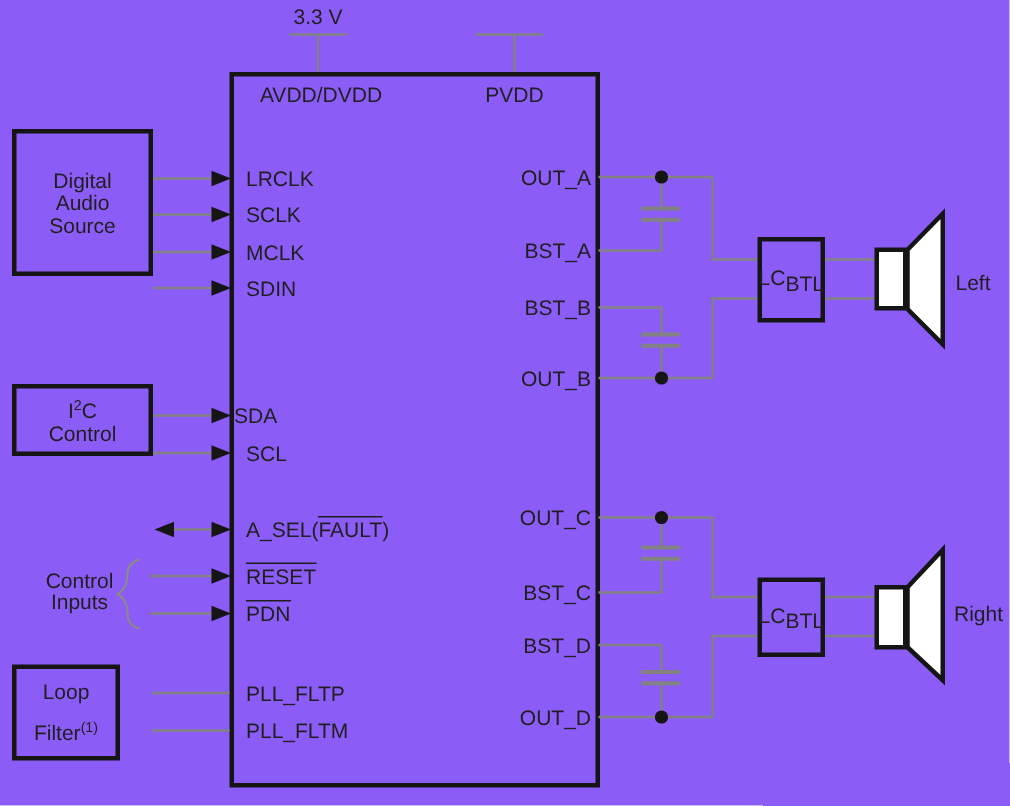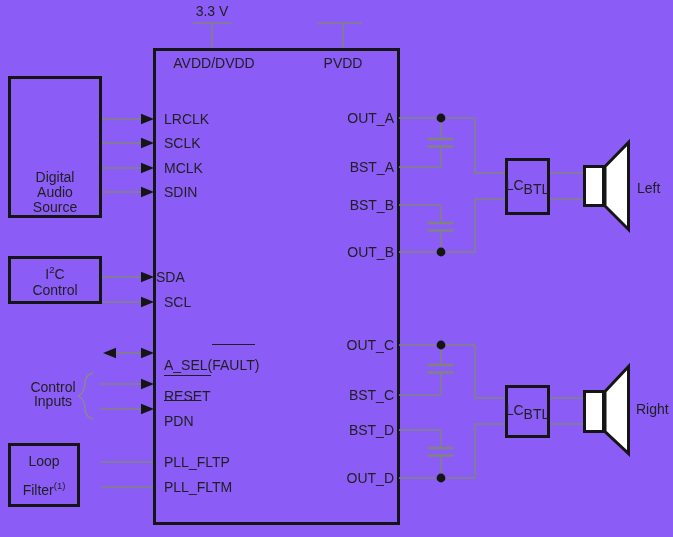--- a/index.html
+++ b/index.html
@@ -2,21 +2,21 @@
 <html><head>
 <meta charset="utf-8">
 <style>
   html,body{margin:0;padding:0;background:#fff;}
   .stage{position:relative;width:673px;height:537px;background:#8b5cf6;overflow:hidden;
          font-family:"Liberation Sans",sans-serif;}
   svg.layer{position:absolute;left:0;top:0;z-index:1;}
   .lbl{position:absolute;z-index:2;font-size:14px;line-height:18px;color:#1f1f1f;white-space:nowrap;}
   .ctr{text-align:center;}
   .pinR{right:279px;text-align:left;}
-  .ovl{display:inline-block;line-height:14px;border-top:1.5px solid #1f1f1f;padding-top:13px;}
+  .ovl{display:inline-block;line-height:14px;border-top:1.5px solid #1f1f1f;padding-top:1px;}
   .box{position:absolute;z-index:2;box-sizing:border-box;border:3px solid #151515;
        display:flex;flex-direction:column;align-items:center;justify-content:center;
        text-align:center;color:#1f1f1f;font-size:14px;line-height:16px;background:transparent;}
   .chip{position:absolute;z-index:0;box-sizing:border-box;border:3px solid #151515;}
   .das-line{line-height:15px;}
   .loop-box{gap:9px;}
   sup{font-size:9.5px;}
   sub{font-size:14px;}
 </style>
 </head>
@@ -125,21 +125,21 @@
 
   <div class="lbl pinR" style="top:109px;">OUT_A</div>
   <div class="lbl pinR" style="top:158px;">BST_A</div>
   <div class="lbl pinR" style="top:196px;">BST_B</div>
   <div class="lbl pinR" style="top:243px;">OUT_B</div>
   <div class="lbl pinR" style="top:336px;">OUT_C</div>
   <div class="lbl pinR" style="top:386px;">BST_C</div>
   <div class="lbl pinR" style="top:421px;">BST_D</div>
   <div class="lbl pinR" style="top:469px;">OUT_D</div>
 
-  <div class="box" style="left:8px;top:76px;width:94px;height:142px;justify-content:flex-end;">
+  <div class="box" style="left:8px;top:86px;width:94px;height:98px;">
     <div class="das-line">Digital</div>
     <div class="das-line">Audio</div>
     <div class="das-line">Source</div>
   </div>
 
   <div class="box" style="left:8px;top:256px;width:94px;height:48px;">
     <div><span>I</span><sup>2</sup><span>C</span></div>
     <div>Control</div>
   </div>
 

